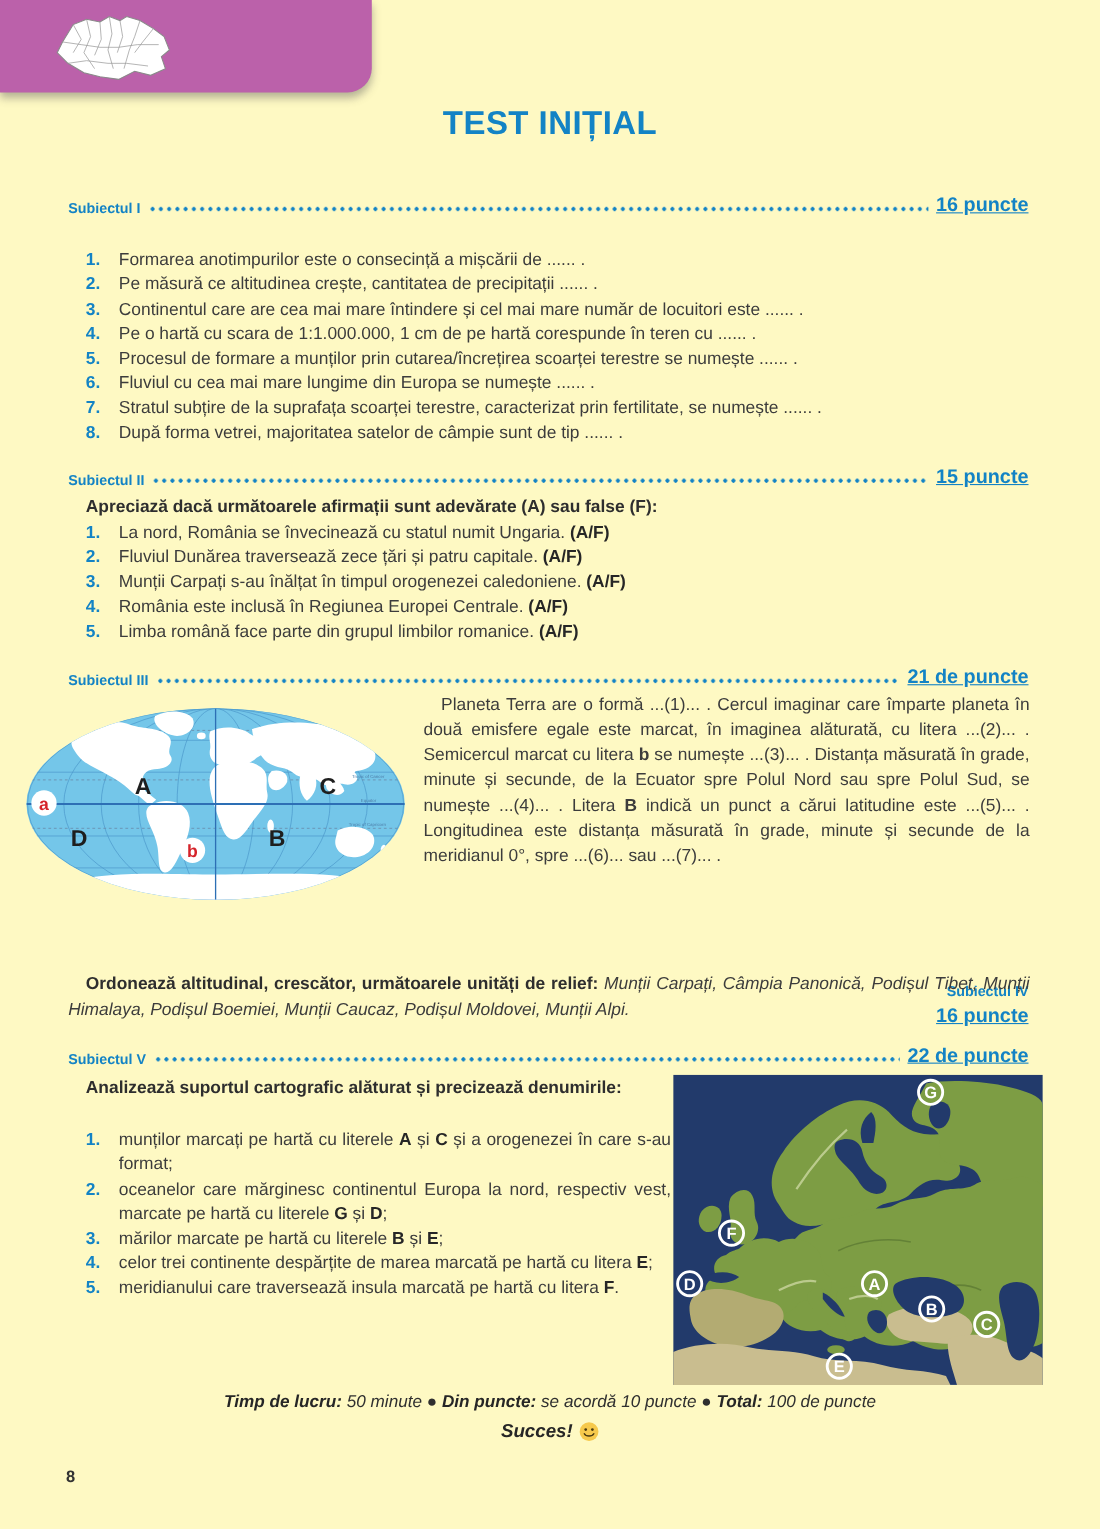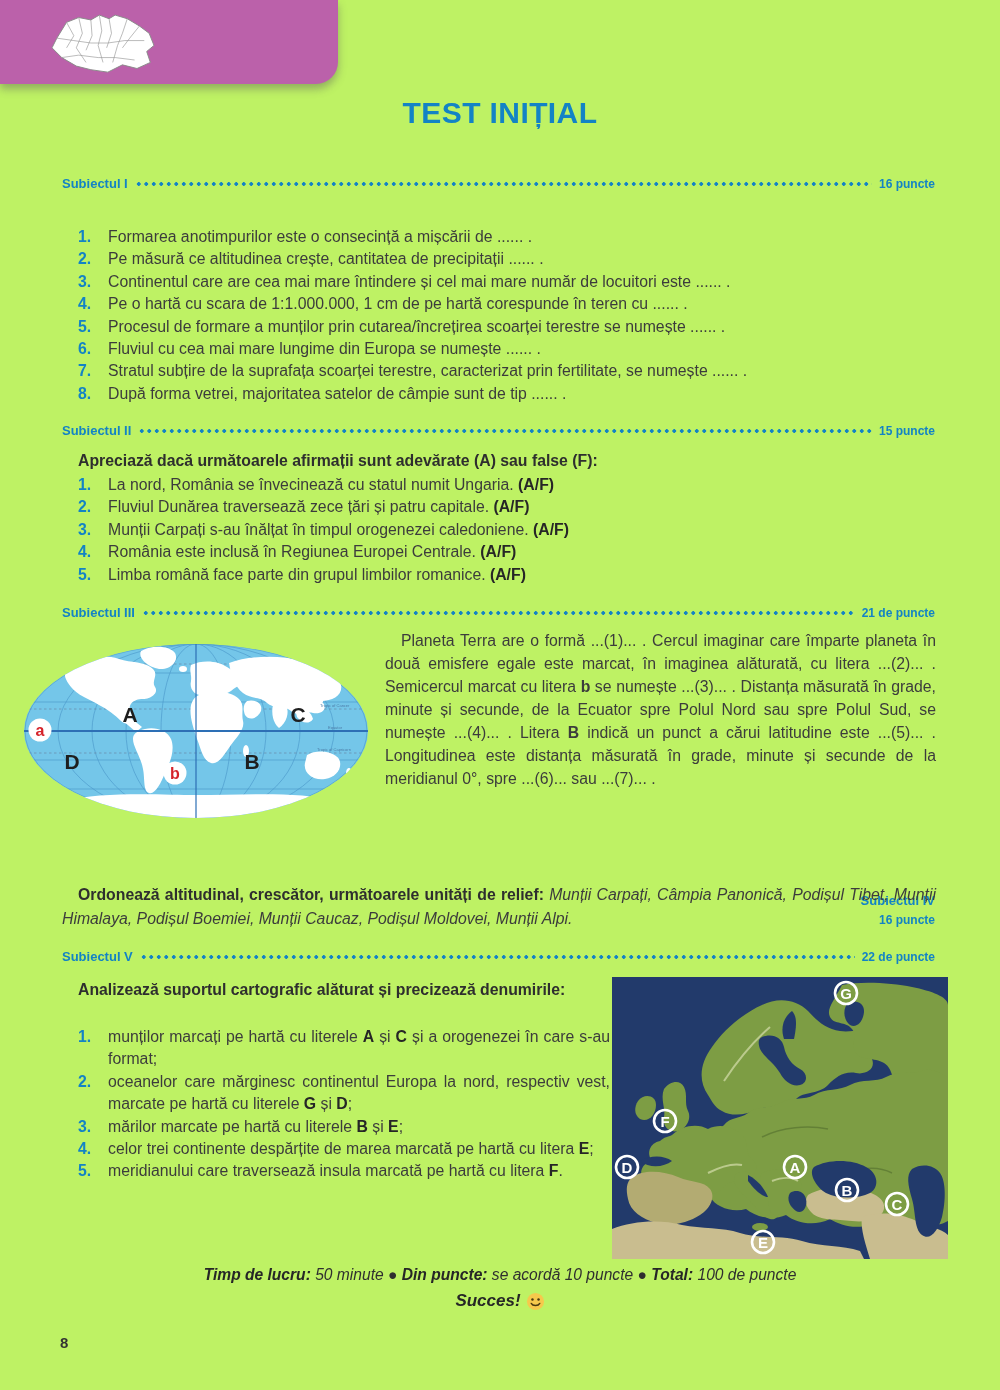--- a/index.html
+++ b/index.html
@@ -3,21 +3,21 @@
 <meta charset="utf-8">
 <style>
   :root{
     --blue:#1383c5;
     --ink:#3c3c3c;
     --ink-bold:#2e2e2e;
     --purple:#bb61aa;
   }
   html,body{margin:0;padding:0;background:#ffffff;}
   .page{
-    position:relative;width:1000px;height:1390px;background:#bef264;overflow:hidden;
+    position:relative;width:1000px;height:1390px;background:#fef9c3;overflow:hidden;
     font-family:"Liberation Sans","DejaVu Sans",sans-serif;color:var(--ink);
   }
   .abs{position:absolute;}
   
   .tab{
     left:0;top:0;width:338px;height:84px;background:var(--purple);
     border-radius:0 0 22px 0;box-shadow:0 5px 8px rgba(90,90,90,.45);
   }
   .tab svg{position:absolute;left:42px;top:9px;}
   
@@ -25,21 +25,21 @@
     left:0;top:96px;width:1000px;text-align:center;
     font-size:30px;font-weight:bold;color:var(--blue);letter-spacing:.4px;
   }
   
   .sec{left:62px;width:873px;display:flex;align-items:flex-end;color:var(--blue);font-weight:bold;}
   .sec .t{font-size:13px;white-space:nowrap;}
   .sec .leader{
     flex:1;height:4px;margin:0 7px 5px 7px;
     background:radial-gradient(circle,var(--blue) 1.6px,transparent 2px) left center/7.5px 4px repeat-x;
   }
-  .sec .p{font-size:12px;white-space:nowrap;}
+  .sec .p{font-size:18px;white-space:nowrap;text-decoration:underline;}
   .intro{left:78px;width:857px;font-weight:bold;color:var(--ink-bold);font-size:15.8px;}
   .qlist{left:78px;}
   .qrow{display:flex;line-height:22.4px;font-size:15.8px;}
   .qnum{width:30px;flex:none;color:var(--blue);font-weight:bold;}
   .qtext{flex:1;color:var(--ink);}
   .qtext b{color:#262626;margin-top:44px;}
   .just .qtext{text-align:justify;}
   .coltext{font-size:15.8px;line-height:23px;color:var(--ink);text-align:justify;}
   .coltext .lead{font-weight:bold;color:var(--ink-bold);text-indent:16px;margin:0;}
   .coltext .par{text-indent:16px;margin:0;}

